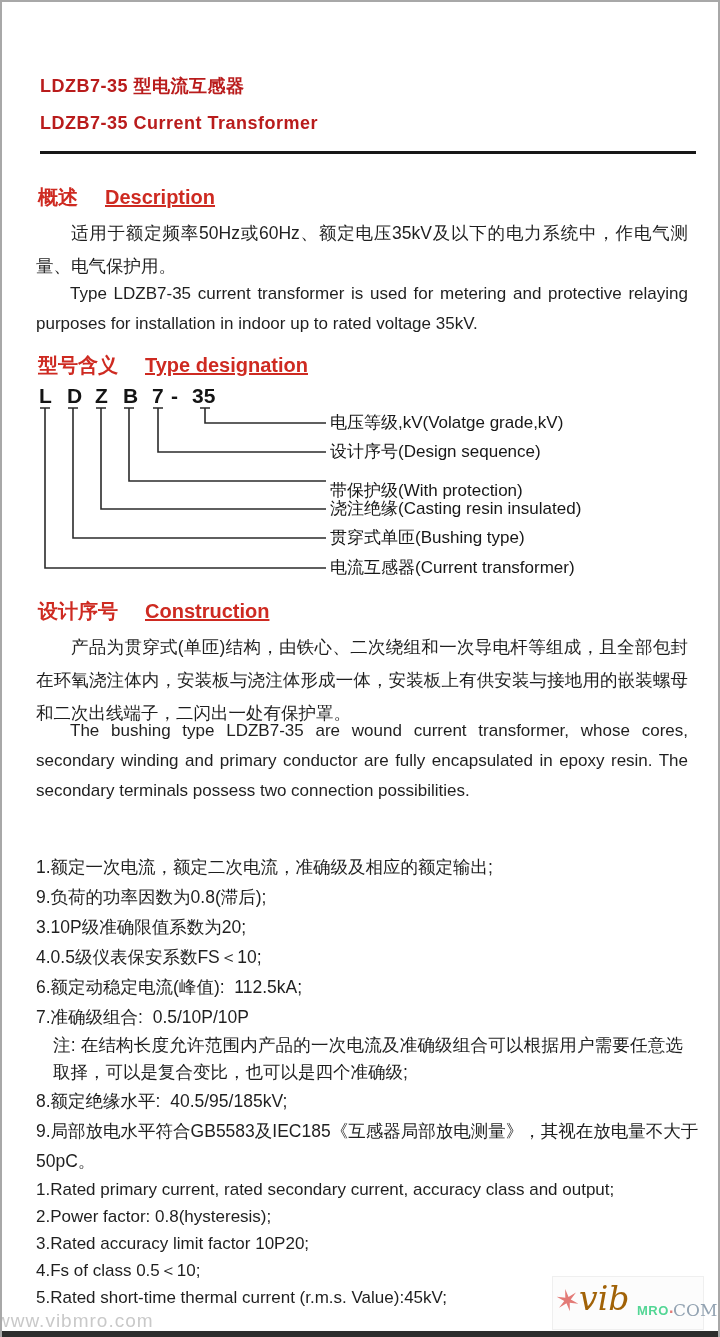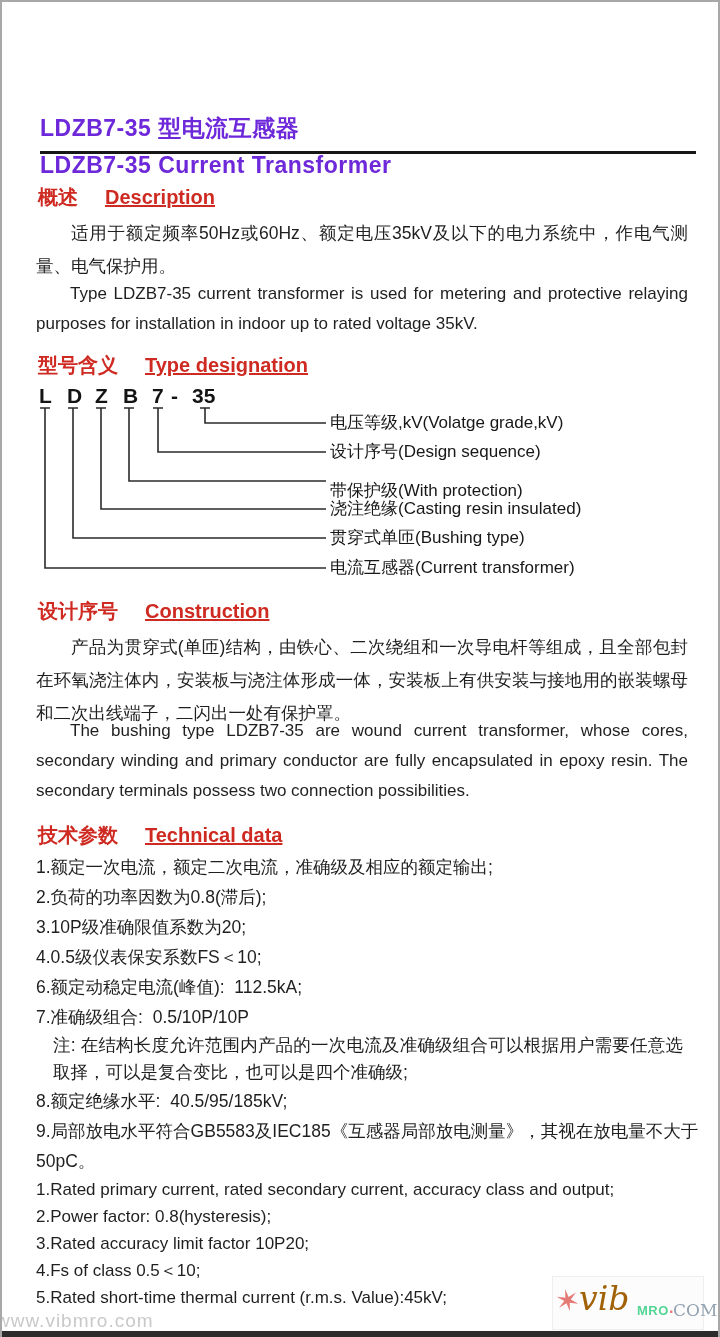--- a/index.html
+++ b/index.html
@@ -1,21 +1,21 @@
 <!DOCTYPE html>
 <html><head>
 <meta charset="utf-8">
 <style>
   html,body{margin:0;padding:0;background:#fff;}
   .page{
     position:relative;width:720px;height:1337px;background:#ffffff;overflow:hidden;
     font-family:"Liberation Sans","DejaVu Sans",sans-serif;color:#1f1f1f;
   }
   .page-border{position:absolute;inset:0;border:2px solid #a8a8a8;border-bottom:none;pointer-events:none;z-index:5;}
-  .title{position:absolute;left:40px;top:68px;color:#6d28d9;font-weight:bold;font-size:23px;line-height:37px;letter-spacing:.5px;margin-top:42px;}
+  .title{position:absolute;left:40px;top:68px;color:#b91c1c;font-weight:bold;font-size:18px;line-height:37px;letter-spacing:.5px;}
   .divider{position:absolute;left:40px;top:151px;width:656px;height:3px;background:#171717;}
   .sec-head{position:absolute;left:38px;color:#ce2a21;font-weight:bold;font-size:20px;white-space:nowrap;}
   .sec-head .en{margin-left:27px;text-decoration:underline;}
   .para{position:absolute;left:36px;width:652px;margin:0;font-size:17.5px;text-align:justify;text-indent:2em;}
   .zhp{line-height:33px;}
   .enp{line-height:30px;font-size:17px;}
   
   .diagram{position:absolute;left:36px;top:384px;width:680px;height:205px;}
   .diagram svg{position:absolute;left:0;top:0;}
   .code-part{position:absolute;top:0;font-weight:bold;font-size:21px;color:#141414;}
@@ -83,27 +83,24 @@
     <span class="dg-label" style="top:143px">贯穿式单匝(Bushing type)</span>
     <span class="dg-label" style="top:173px">电流互感器(Current transformer)</span>
   </div>
 
   <div class="sec-head" style="top:598px">
     <span>设计序号</span><span class="en">Construction</span>
   </div>
   <p class="para zhp" style="top:631px">产品为贯穿式(单匝)结构，由铁心、二次绕组和一次导电杆等组成，且全部包封在环氧浇注体内，安装板与浇注体形成一体，安装板上有供安装与接地用的嵌装螺母和二次出线端子，二闪出一处有保护罩。</p>
   <p class="para enp" style="top:716px">The bushing type LDZB7-35 are wound current transformer, whose cores, secondary winding and primary conductor are fully encapsulated in epoxy resin. The secondary terminals possess two connection possibilities.</p>
 
-  <div class="sec-head" style="top:822px">
-    <span>技术参数</span><span class="en">Technical data</span>
-  </div>
 
   <div class="tech">
     <div class="ti">1.额定一次电流，额定二次电流，准确级及相应的额定输出;</div>
-    <div class="ti">2.负荷的功率因数为0.8(滞后);</div>
+    <div class="ti">9.负荷的功率因数为0.8(滞后);</div>
     <div class="ti">3.10P级准确限值系数为20;</div>
     <div class="ti">4.0.5级仪表保安系数FS＜10;</div>
     <div class="ti">6.额定动稳定电流(峰值):  112.5kA;</div>
     <div class="ti">7.准确级组合:  0.5/10P/10P</div>
     <div class="note">注: 在结构长度允许范围内产品的一次电流及准确级组合可以根据用户需要任意选取择，可以是复合变比，也可以是四个准确级;</div>
     <div class="ti">8.额定绝缘水平:  40.5/95/185kV;</div>
     <div class="ti">9.局部放电水平符合GB5583及IEC185《互感器局部放电测量》，其视在放电量不大于50pC。</div>
     <div class="te">1.Rated primary current, rated secondary current, accuracy class and output;</div>
     <div class="te">2.Power factor: 0.8(hysteresis);</div>
     <div class="te">3.Rated accuracy limit factor 10P20;</div>

